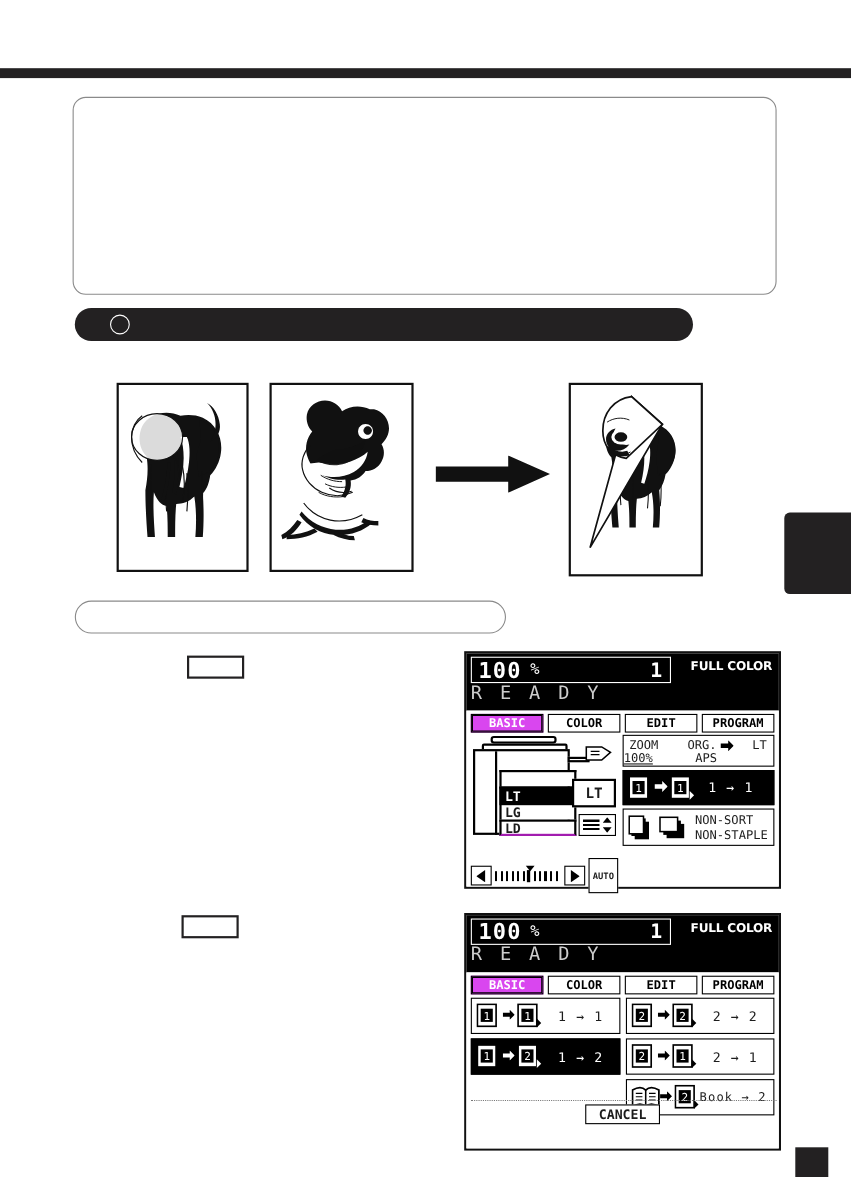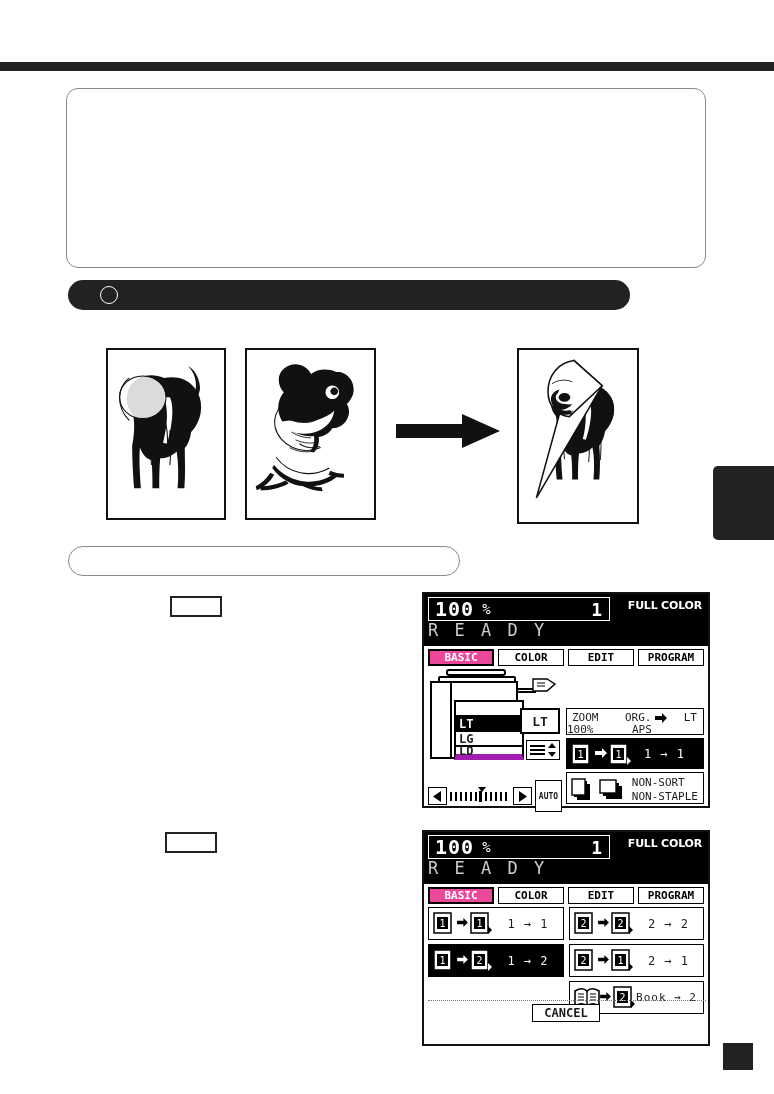--- a/index.html
+++ b/index.html
@@ -52,43 +52,43 @@
   .head-ready{position:absolute;left:4px;top:26px;font-size:17px;color:#ccc;
               letter-spacing:3px;}
 
   .lcd-body{position:relative;height:160px;background:#fff;}
 
   
   .tabrow{display:flex;gap:4px;padding:3px 4px 0 4px;}
   .tab{flex:1;height:17px;border:1px solid #000;display:flex;align-items:center;
        justify-content:center;font-size:11px;font-weight:bold;letter-spacing:0px;
        background:#fff;color:#000;box-shadow:inset 0 0 0 1px #fff;box-sizing:border-box;}
-  .tab.sel{background:#ec4899;color:#fff;box-shadow:inset 0 0 0 1px #000;}
+  .tab.sel{background:#d946ef;color:#fff;box-shadow:inset 0 0 0 1px #000;}
 
   
   .p1wrap{display:flex;padding:2px 4px 0 4px;gap:4px;height:136px;}
   .p1left{width:134px;position:relative;}
-  .p1right{flex:1;display:flex;flex-direction:column;gap:3px;margin-top:40px;}
+  .p1right{flex:1;display:flex;flex-direction:column;gap:3px;}
 
   .copier{position:relative;height:96px;}
   .cp-lid{position:absolute;left:18px;top:1px;width:60px;height:7px;border:2px solid #000;
           border-radius:3px;background:#fff;box-sizing:border-box;}
   .cp-top{position:absolute;left:10px;top:8px;width:78px;height:7px;border:2px solid #000;
           border-radius:2px;background:#fff;box-sizing:border-box;}
   .cp-body{position:absolute;left:2px;top:13px;width:88px;height:78px;border:2px solid #000;
            background:#fff;box-sizing:border-box;}
   .cp-innerline{position:absolute;left:22px;top:15px;width:2px;height:76px;background:#000;}
   .cp-tray{position:absolute;left:88px;top:20px;width:20px;height:5px;border:2px solid #000;
            background:#fff;box-sizing:border-box;}
   .cp-hand{position:absolute;left:103px;top:8px;width:26px;height:18px;}
   .cassettes{position:absolute;left:26px;top:32px;width:70px;}
   .cas{height:15px;border:2px solid #000;border-bottom:none;background:#fff;
        font-size:12px;font-weight:bold;display:flex;align-items:center;padding-left:3px;
        box-sizing:border-box;}
-  .cas:last-child{border-bottom:6px solid #a21caf;}
+  .cas:last-child{border-bottom:2px solid #a21caf;}
   .cas.on{background:#000;color:#fff;}
   .lt-big{position:absolute;left:92px;top:40px;width:40px;height:26px;border:2px solid #000;
           background:#fff;display:flex;align-items:center;justify-content:center;
           font-size:13px;font-weight:bold;box-sizing:border-box;}
   .stackbtn{position:absolute;left:98px;top:72px;width:34px;height:20px;border:1px solid #000;
             background:#fff;display:flex;align-items:center;justify-content:center;gap:2px;
             box-shadow:inset 0 0 0 1px #fff;box-sizing:border-box;}
   .stacklines{width:15px;height:11px;background:
       repeating-linear-gradient(to bottom,#000 0 2px,#fff 2px 4px);}
 

